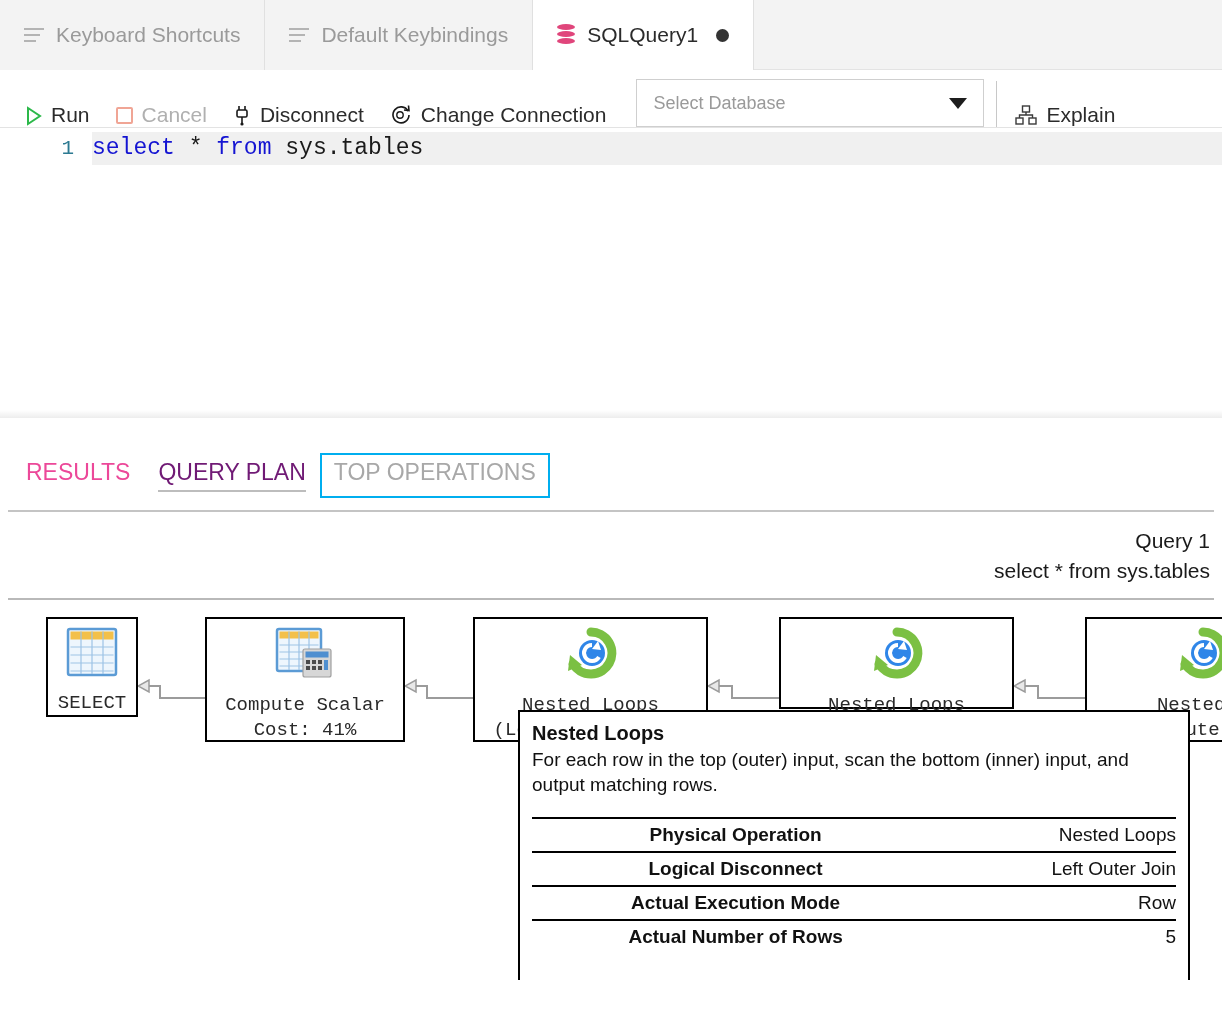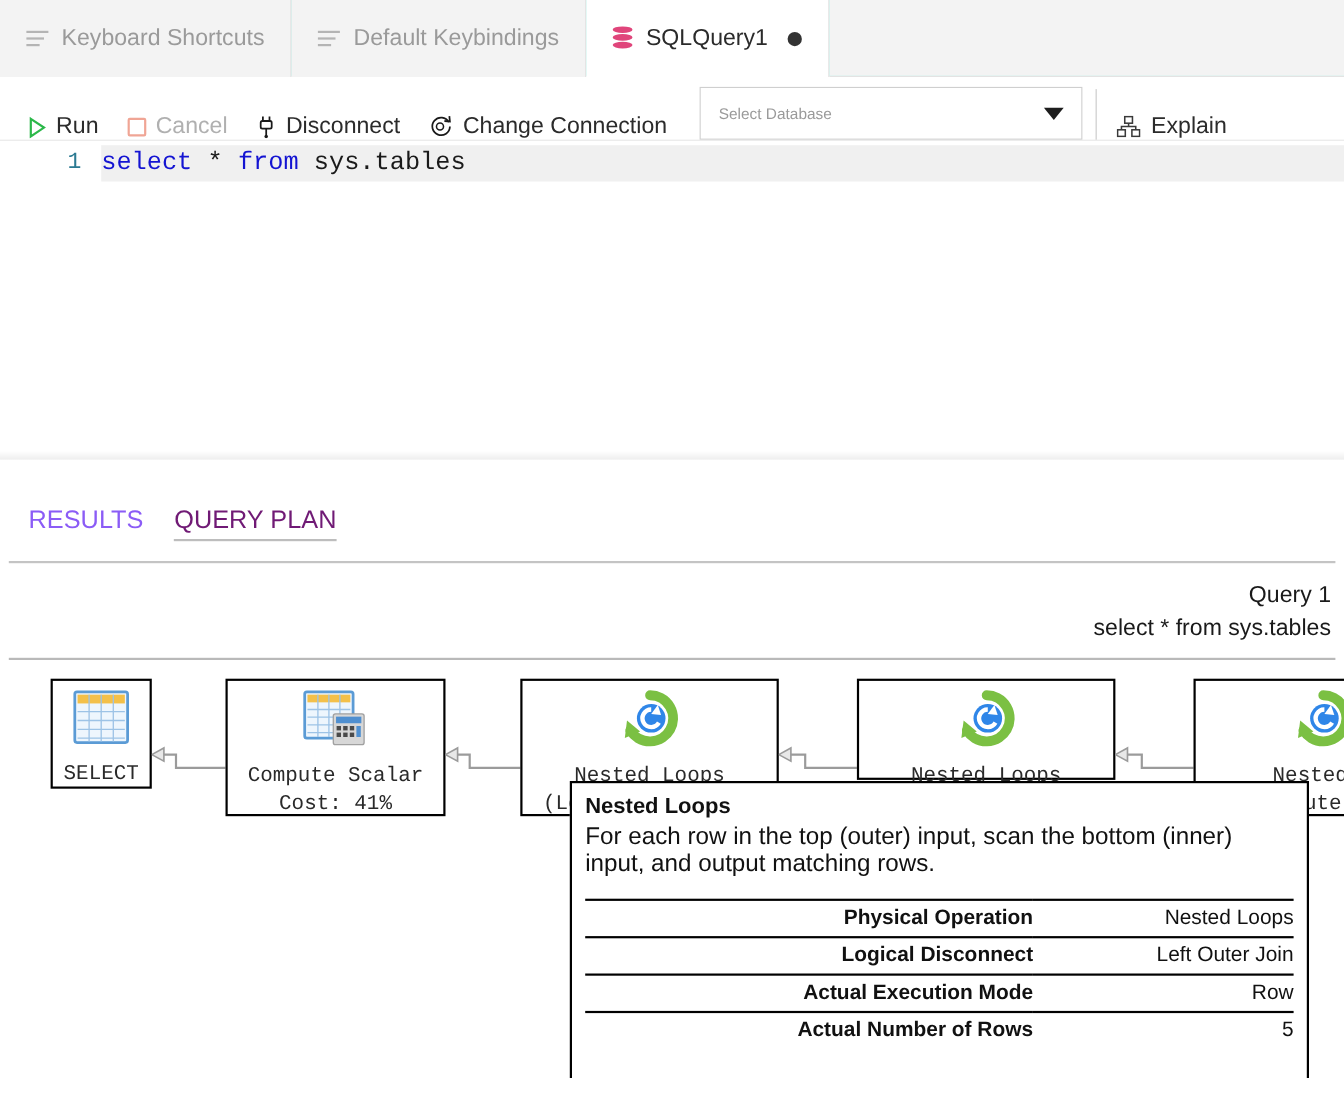--- a/index.html
+++ b/index.html
@@ -84,21 +84,21 @@
   .tb-icon-svg { display:block; }
 
   .db-select {
     display: flex; align-items: center; justify-content: space-between;
     width: 348px; height: 48px;
     border: 1px solid #cfcfcf;
     background: #ffffff;
     padding: 0 16px;
     margin-left: 4px;
   }
-  .db-select span { font-size: 14px; color: #9a9a9a; }
+  .db-select span { font-size: 18px; color: #9a9a9a; }
   .caret {
     width: 0; height: 0;
     border-left: 9px solid transparent;
     border-right: 9px solid transparent;
     border-top: 11px solid #1d1d1d;
   }
   .tb-divider { width:1px; height: 46px; background:#c8c8c8; margin: 0 18px 0 12px; }
 
   
   .editor {
@@ -133,21 +133,21 @@
   }
 
   
   .results-panel { background: #ffffff; }
   .res-tabs {
     display: flex; align-items: flex-end; gap: 0px;
     padding: 22px 0 0 12px;
     height: 80px;
   }
   .res-tab {
-    font-size: 23px; color: #8b5cf6;
+    font-size: 23px; color: #ec4899;
     padding: 6px 14px 12px 14px;
     position: relative;
     white-space: nowrap;
   }
   .res-tab.active { color: #701a75; }
   .res-tab.active::after {
     content: ""; position: absolute; left: 14px; right: 14px; bottom: 6px;
     height: 2px; background: #bdbdbd;
   }
   .res-tab.focused { border: 2px solid #00AEEF; color: #a8a8a8; padding: 4px 12px 10px 12px; }
@@ -183,28 +183,28 @@
   .tooltip {
     position: absolute;
     background: #ffffff;
     border: 2px solid #000000;
     padding: 10px 12px 0 12px;
     font-size: 19px;
     color: #111111;
     z-index: 50;
   }
   .tt-title { font-weight: bold; font-size: 20px; margin-bottom: 2px; }
-  .tt-desc { font-size: 22px; line-height: 25px; }
+  .tt-desc { font-size: 19px; line-height: 25px; }
   .tt-table { width: 100%; border-collapse: collapse; margin-top: 20px; }
   .tt-table td {
     border-top: 2px solid #000000;
     padding: 5px 0 5px 0;
     font-size: 19px;
   }
-  .tt-table td.k { font-weight: bold; text-align: right; }
+  .tt-table td.k { font-weight: bold; text-align: center; }
   .tt-table td.v { text-align: right; }
 </style>
 </head>
 <body>
 
 <div id="app">
 
   <div class="tabbar">
     <div class="tab">
       <span class="icon-lines">
@@ -297,20 +297,23 @@
     <div class="editor-bottom-shadow"></div>
   </div>
 
   <div class="results-panel">
     <div class="res-tabs">
       <div class="res-tab">
         <span>RESULTS</span>
       </div>
       <div class="res-tab active">
         <span>QUERY PLAN</span>
+      </div>
+      <div class="res-tab focused">
+        <span>TOP OPERATIONS</span>
       </div>
     </div>
 
     <div class="res-sep"></div>
 
     <div class="plan-head">
       <div>Query 1</div>
       <div>select * from sys.tables</div>
     </div>
 

